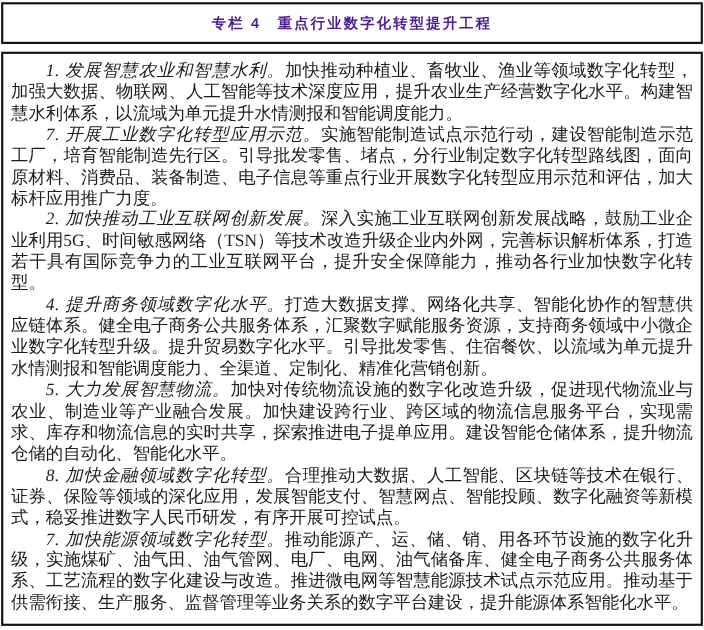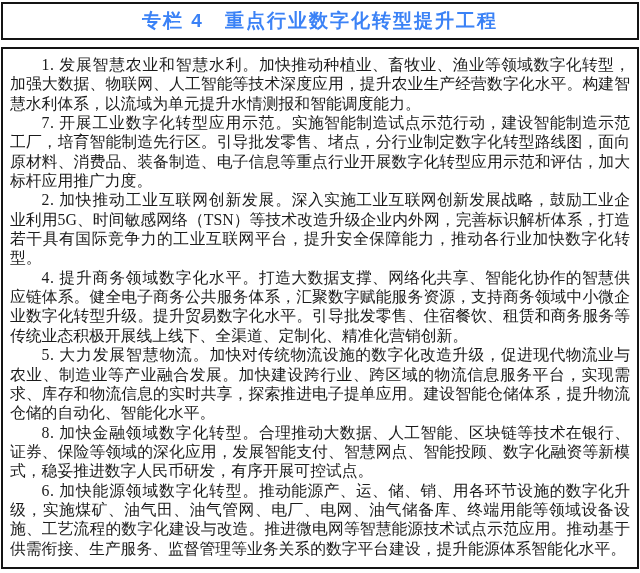--- a/index.html
+++ b/index.html
@@ -18,59 +18,60 @@
     height: 38px;
     border: 2px solid #141414;
     display: flex;
     align-items: center;
     justify-content: center;
     margin-bottom: 7px;
     background: #ffffff;
   }
   .title-box h1 {
     font-family: "Liberation Sans", "DejaVu Sans", sans-serif;
-    font-size: 19px;
+    font-size: 13px;
     font-weight: bold;
     letter-spacing: 2px;
-    color: #3b82f6;
+    color: #4c1d95;
     white-space: nowrap;
   }
   .body-box {
     height: 522px;
     border: 2px solid #141414;
     padding: 6px 7px 6px 7px;
     background: #ffffff;
     overflow: hidden;
   }
   .body-box p {
     font-size: 15.8px;
     line-height: 19.35px;
     text-align: justify;
     text-justify: inter-ideograph;
     text-indent: 2em;
     color: #1b1b1b;
   }
   .lead {
     
+    font-style: italic;
     font-weight: 500;
     letter-spacing: 0.5px;
   }
 </style>
 </head>
 <body>
 
 <div class="page">
 
   <div class="title-box">
     <h1>专栏 4　重点行业数字化转型提升工程</h1>
   </div>
 
   <div class="body-box">
     <p><span class="lead">1. 发展智慧农业和智慧水利。</span><span>加快推动种植业、畜牧业、渔业等领域数字化转型，加强大数据、物联网、人工智能等技术深度应用，提升农业生产经营数字化水平。构建智慧水利体系，以流域为单元提升水情测报和智能调度能力。</span></p>
     <p><span class="lead">7. 开展工业数字化转型应用示范。</span><span>实施智能制造试点示范行动，建设智能制造示范工厂，培育智能制造先行区。引导批发零售、堵点，分行业制定数字化转型路线图，面向原材料、消费品、装备制造、电子信息等重点行业开展数字化转型应用示范和评估，加大标杆应用推广力度。</span></p>
     <p><span class="lead">2. 加快推动工业互联网创新发展。</span><span>深入实施工业互联网创新发展战略，鼓励工业企业利用5G、时间敏感网络（TSN）等技术改造升级企业内外网，完善标识解析体系，打造若干具有国际竞争力的工业互联网平台，提升安全保障能力，推动各行业加快数字化转型。</span></p>
-    <p><span class="lead">4. 提升商务领域数字化水平。</span><span>打造大数据支撑、网络化共享、智能化协作的智慧供应链体系。健全电子商务公共服务体系，汇聚数字赋能服务资源，支持商务领域中小微企业数字化转型升级。提升贸易数字化水平。引导批发零售、住宿餐饮、租赁和商务服务等传统业态积极开展线上线下、全渠道、定制化、精准化营销创新。</span></p>
+    <p><span class="lead">4. 提升商务领域数字化水平。</span><span>打造大数据支撑、网络化共享、智能化协作的智慧供应链体系。健全电子商务公共服务体系，汇聚数字赋能服务资源，支持商务领域中小微企业数字化转型升级。提升贸易数字化水平。引导批发零售、住宿餐饮、以流域为单元提升水情测报和智能调度能力、全渠道、定制化、精准化营销创新。</span></p>
     <p><span class="lead">5. 大力发展智慧物流。</span><span>加快对传统物流设施的数字化改造升级，促进现代物流业与农业、制造业等产业融合发展。加快建设跨行业、跨区域的物流信息服务平台，实现需求、库存和物流信息的实时共享，探索推进电子提单应用。建设智能仓储体系，提升物流仓储的自动化、智能化水平。</span></p>
     <p><span class="lead">8. 加快金融领域数字化转型。</span><span>合理推动大数据、人工智能、区块链等技术在银行、证券、保险等领域的深化应用，发展智能支付、智慧网点、智能投顾、数字化融资等新模式，稳妥推进数字人民币研发，有序开展可控试点。</span></p>
-    <p><span class="lead">6. 加快能源领域数字化转型。</span><span>推动能源产、运、储、销、用各环节设施的数字化升级，实施煤矿、油气田、油气管网、电厂、电网、油气储备库、终端用能等领域设备设施、工艺流程的数字化建设与改造。推进微电网等智慧能源技术试点示范应用。推动基于供需衔接、生产服务、监督管理等业务关系的数字平台建设，提升能源体系智能化水平。</span></p>
+    <p><span class="lead">7. 加快能源领域数字化转型。</span><span>推动能源产、运、储、销、用各环节设施的数字化升级，实施煤矿、油气田、油气管网、电厂、电网、油气储备库、健全电子商务公共服务体系、工艺流程的数字化建设与改造。推进微电网等智慧能源技术试点示范应用。推动基于供需衔接、生产服务、监督管理等业务关系的数字平台建设，提升能源体系智能化水平。</span></p>
   </div>
 
 </div>
 
 </body></html>

